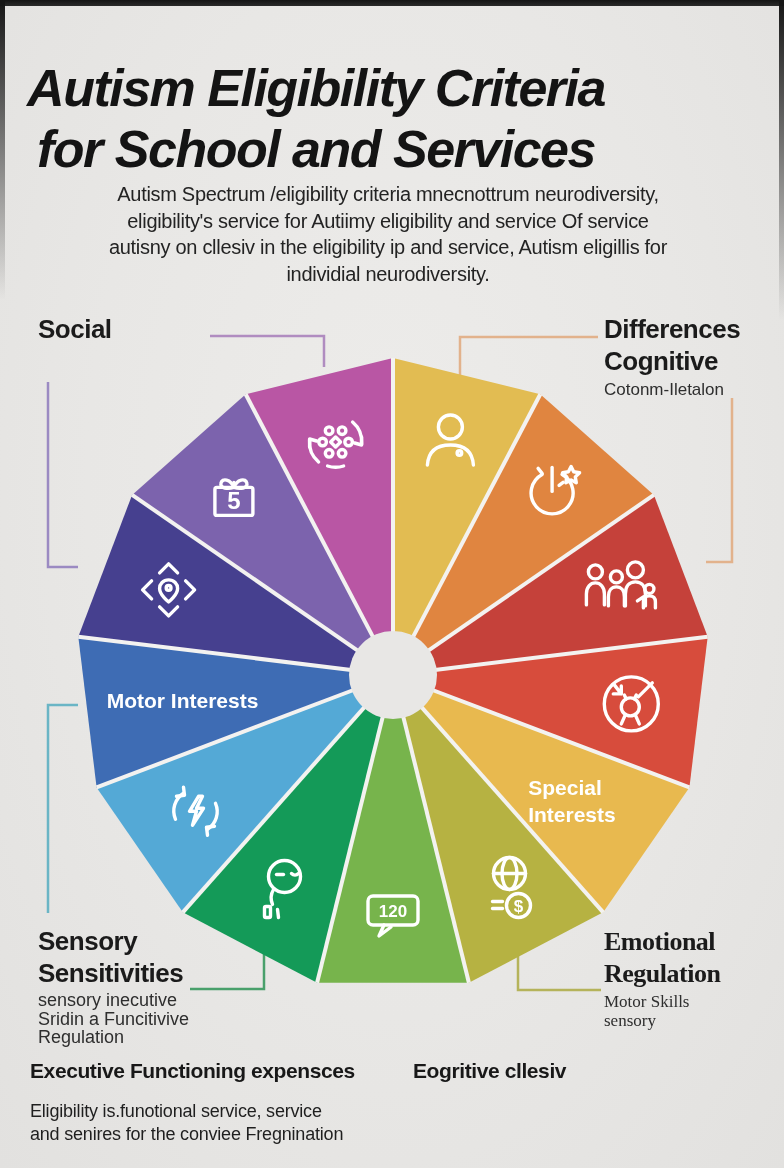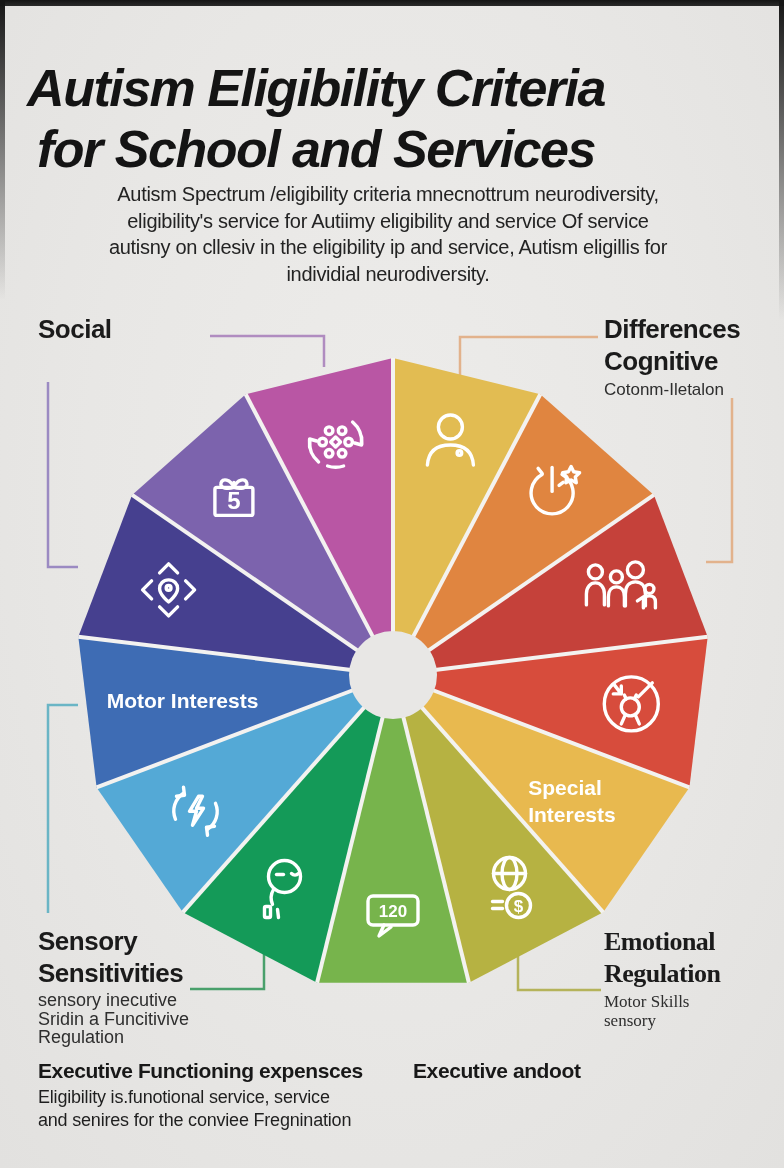--- a/index.html
+++ b/index.html
@@ -18,21 +18,21 @@
   .subtitle{
     position:absolute;left:0;top:181px;width:776px;text-align:center;
     font-size:20px;line-height:26.5px;color:#232323;letter-spacing:-0.3px;
   }
   .callout{position:absolute;}
   .callout .heading{font-weight:bold;font-size:26px;line-height:31.5px;color:#1b1b1b;letter-spacing:-0.5px;}
   .callout .sub{font-size:17px;line-height:19px;color:#2e2e2e;margin-top:3px;}
   .callout .sub-sm{font-size:18px;line-height:18.5px;color:#2e2e2e;margin-top:2px;}
   .footnote{position:absolute;}
   .footnote .f-heading{font-weight:bold;font-size:21px;line-height:25px;color:#181818;letter-spacing:-0.4px;}
-  .footnote .f-body{font-size:18px;line-height:22.5px;color:#1f1f1f;margin-top:3px;letter-spacing:-0.2px;}
+  .footnote .f-body{font-size:18px;line-height:22.5px;color:#1f1f1f;margin-top:17px;letter-spacing:-0.2px;}
   #scene{position:absolute;left:0;top:0;}
   .wheel-label{font-family:"Liberation Sans",sans-serif;font-weight:bold;fill:#ffffff;}
   .icon-text{fill:#ffffff;stroke:none !important;font-family:"Liberation Sans",sans-serif;font-weight:bold;}
 </style>
 </head>
 <body>
 
 <div id="page">
   <div class="edge-top"></div>
   <div class="edge-left"></div>
@@ -214,24 +214,24 @@
     <div class="heading">
         <div>Emotional</div>
         <div>Regulation</div>
       </div>
     <div class="sub">
         <div>Motor Skills</div>
         <div>sensory</div>
       </div>
   </div>
 
-  <div class="footnote" style="left:38px;top:1058px;width:360px;">
+  <div class="footnote" style="left:30px;top:1058px;width:360px;">
     <div class="f-heading">Executive Functioning expensces</div>
     <div class="f-body">
         <div>Eligibility is.funotional service, service</div>
         <div>and senires for the conviee Fregnination</div>
       </div>
   </div>
 
   <div class="footnote" style="left:413px;top:1058px;width:360px;">
-    <div class="f-heading">Executive andoot</div>
+    <div class="f-heading">Eogritive cllesiv</div>
   </div>
 </div>
 
 </body></html>

